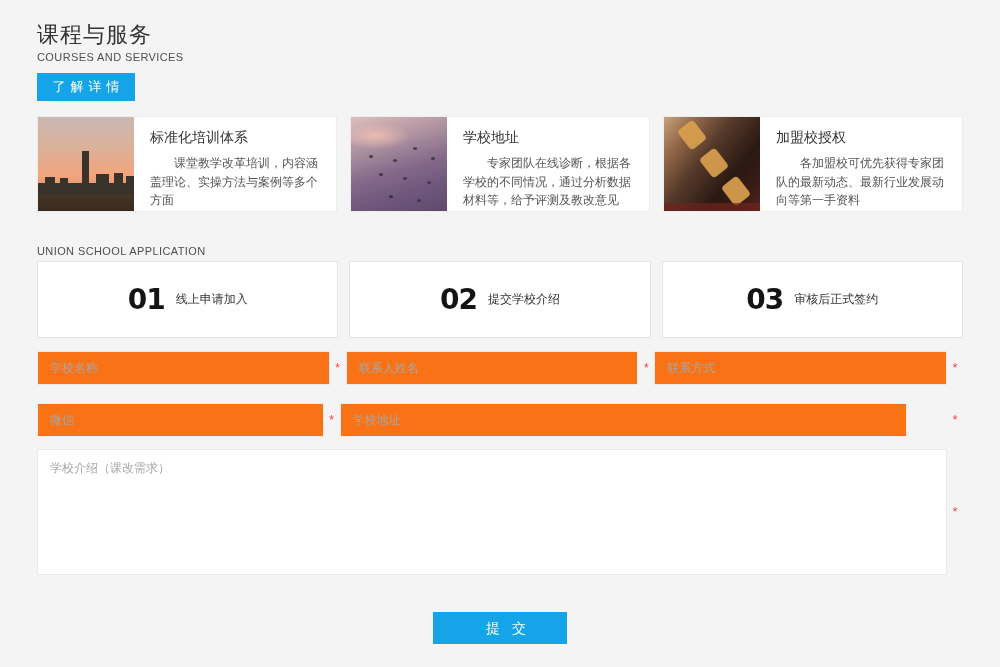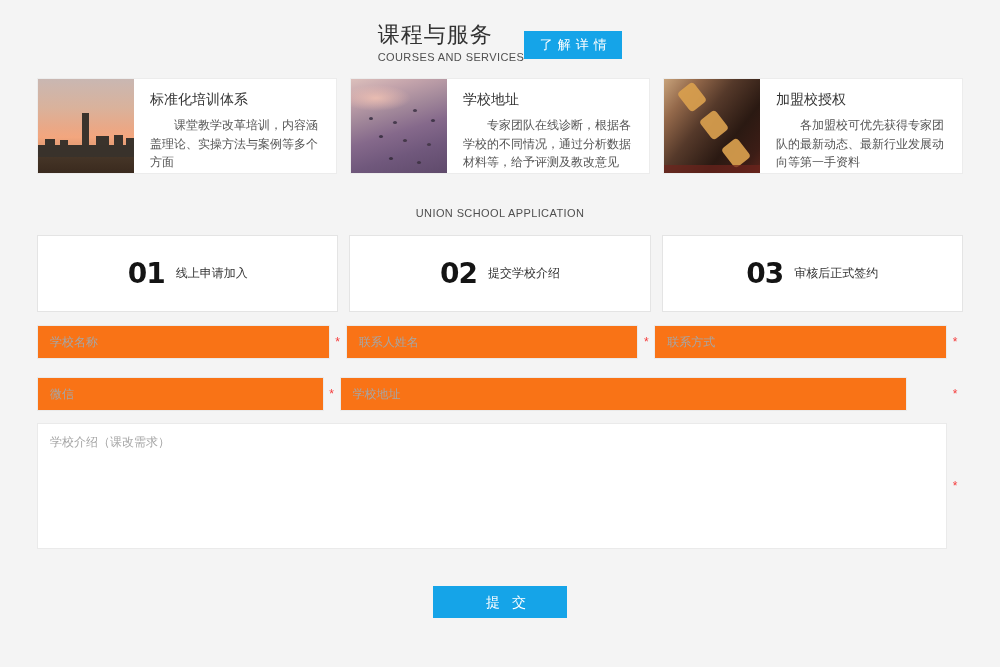--- a/index.html
+++ b/index.html
@@ -6,21 +6,21 @@
   body{
     width:1000px;height:667px;overflow:hidden;
     background:#f4f4f4;
     font-family:"Liberation Sans","DejaVu Sans",sans-serif;
     -webkit-font-smoothing:antialiased;
   }
   .page{position:relative;width:1000px;height:667px;background:#f4f4f4;}
   .content{margin:0 37px;}
 
   
-  .sec-header{display:flex;justify-content:center;align-items:flex-start;padding-top:21px;}
+  .sec-header{display:flex;justify-content:space-between;align-items:flex-start;padding-top:21px;flex-direction:column;}
   .sec-title{font-size:22px;color:#333;font-weight:400;line-height:28px;letter-spacing:1px;}
   .sec-subtitle{font-size:11px;color:#4f4f4f;margin-top:2px;letter-spacing:.4px;}
   .more-btn{
     width:98px;height:28px;margin-top:10px;border:none;cursor:pointer;
     background:#15a4e8;color:#fff;font-size:13px;letter-spacing:5px;
     text-align:center;line-height:28px;padding:0 0 0 5px;
     font-family:"Liberation Sans","DejaVu Sans",sans-serif;
   }
 
   
@@ -53,21 +53,21 @@
 
   
   .img-film{background:linear-gradient(128deg,#c8a37b 0%,#93684a 20%,#55392a 42%,#2a1912 68%,#3c1d16 88%,#58241b 100%);}
   .img-film .cell{position:absolute;width:20px;height:24px;border-radius:4px;background:#d9a04e;transform:rotate(-38deg);opacity:.92;}
   .c1{left:18px;top:6px;}
   .c2{left:40px;top:34px;background:#cf9646;}
   .c3{left:62px;top:62px;background:#c28a40;}
   .img-film .edge{position:absolute;left:0;bottom:0;width:100%;height:8px;background:#6e241c;opacity:.7;}
 
   
-  .steps{display:flex;gap:11px;margin-top:16px;height:77px;}
+  .steps{display:flex;gap:11px;margin-top:4px;height:77px;}
   .step{flex:1;background:#fff;border:1px solid #e4e4e4;box-sizing:border-box;
     display:flex;align-items:center;justify-content:center;gap:11px;}
   .step-num{font-size:28px;font-weight:700;color:#141414;letter-spacing:-1px;font-family:"DejaVu Sans","Liberation Sans",sans-serif;}
   .step-label{font-size:12px;color:#333;}
 
   
   .form-row{display:flex;margin-top:18px;}
   .form-row.first{margin-top:13px;}
   .field{display:flex;align-items:center;}
   .f1{flex:1;}

